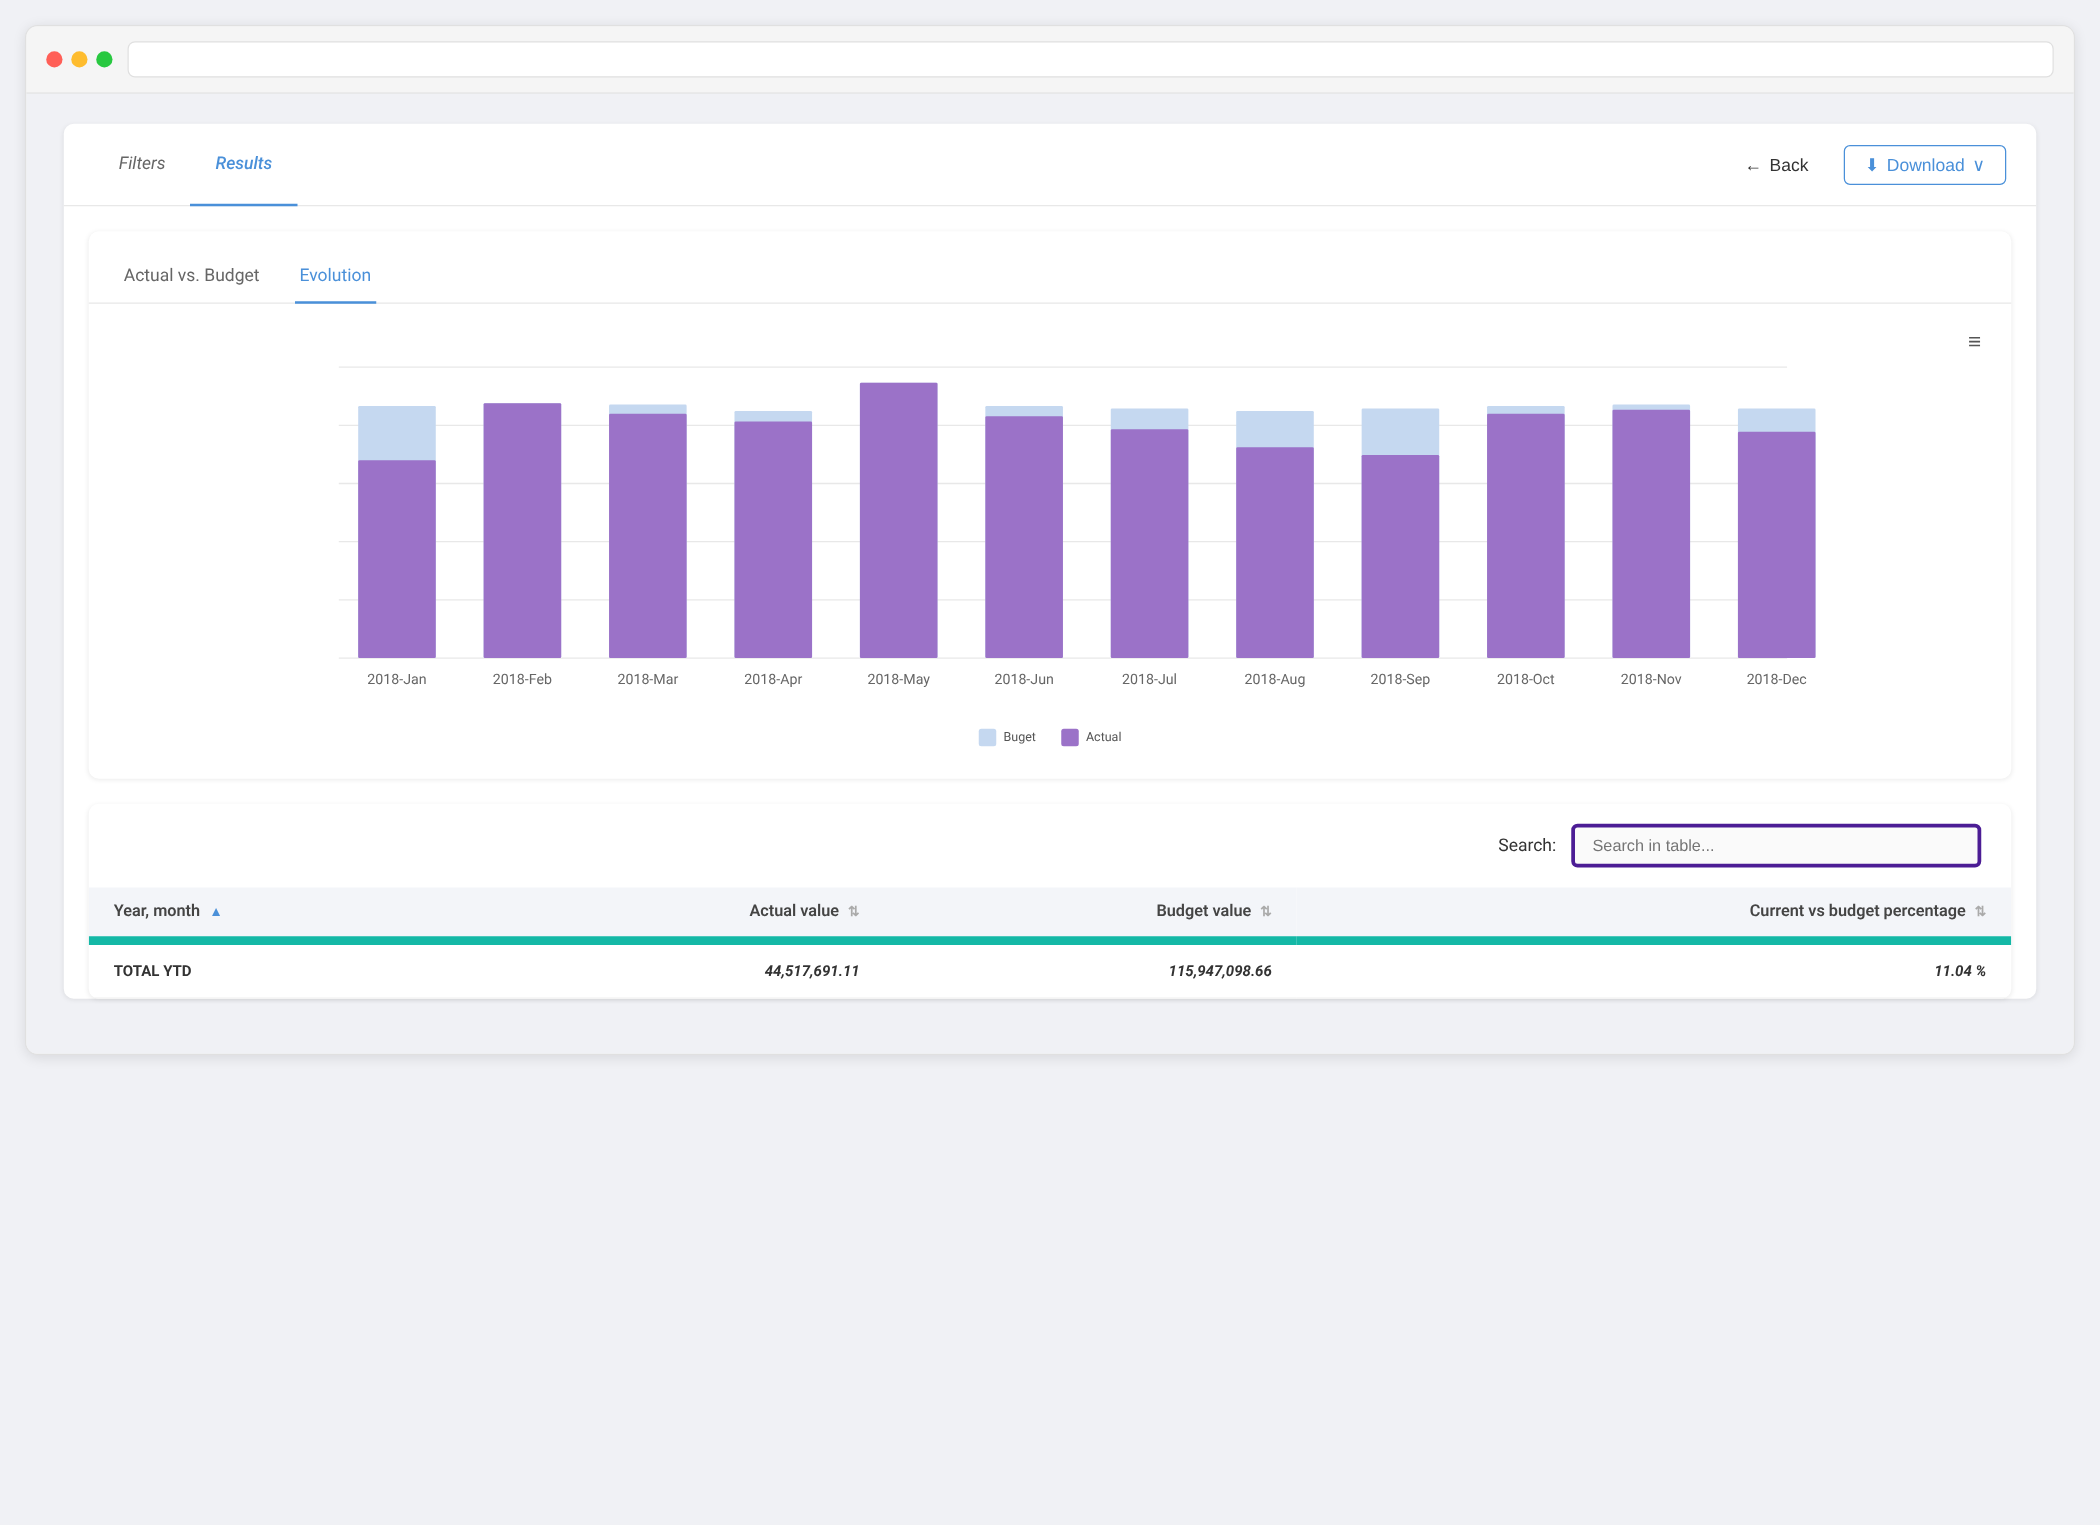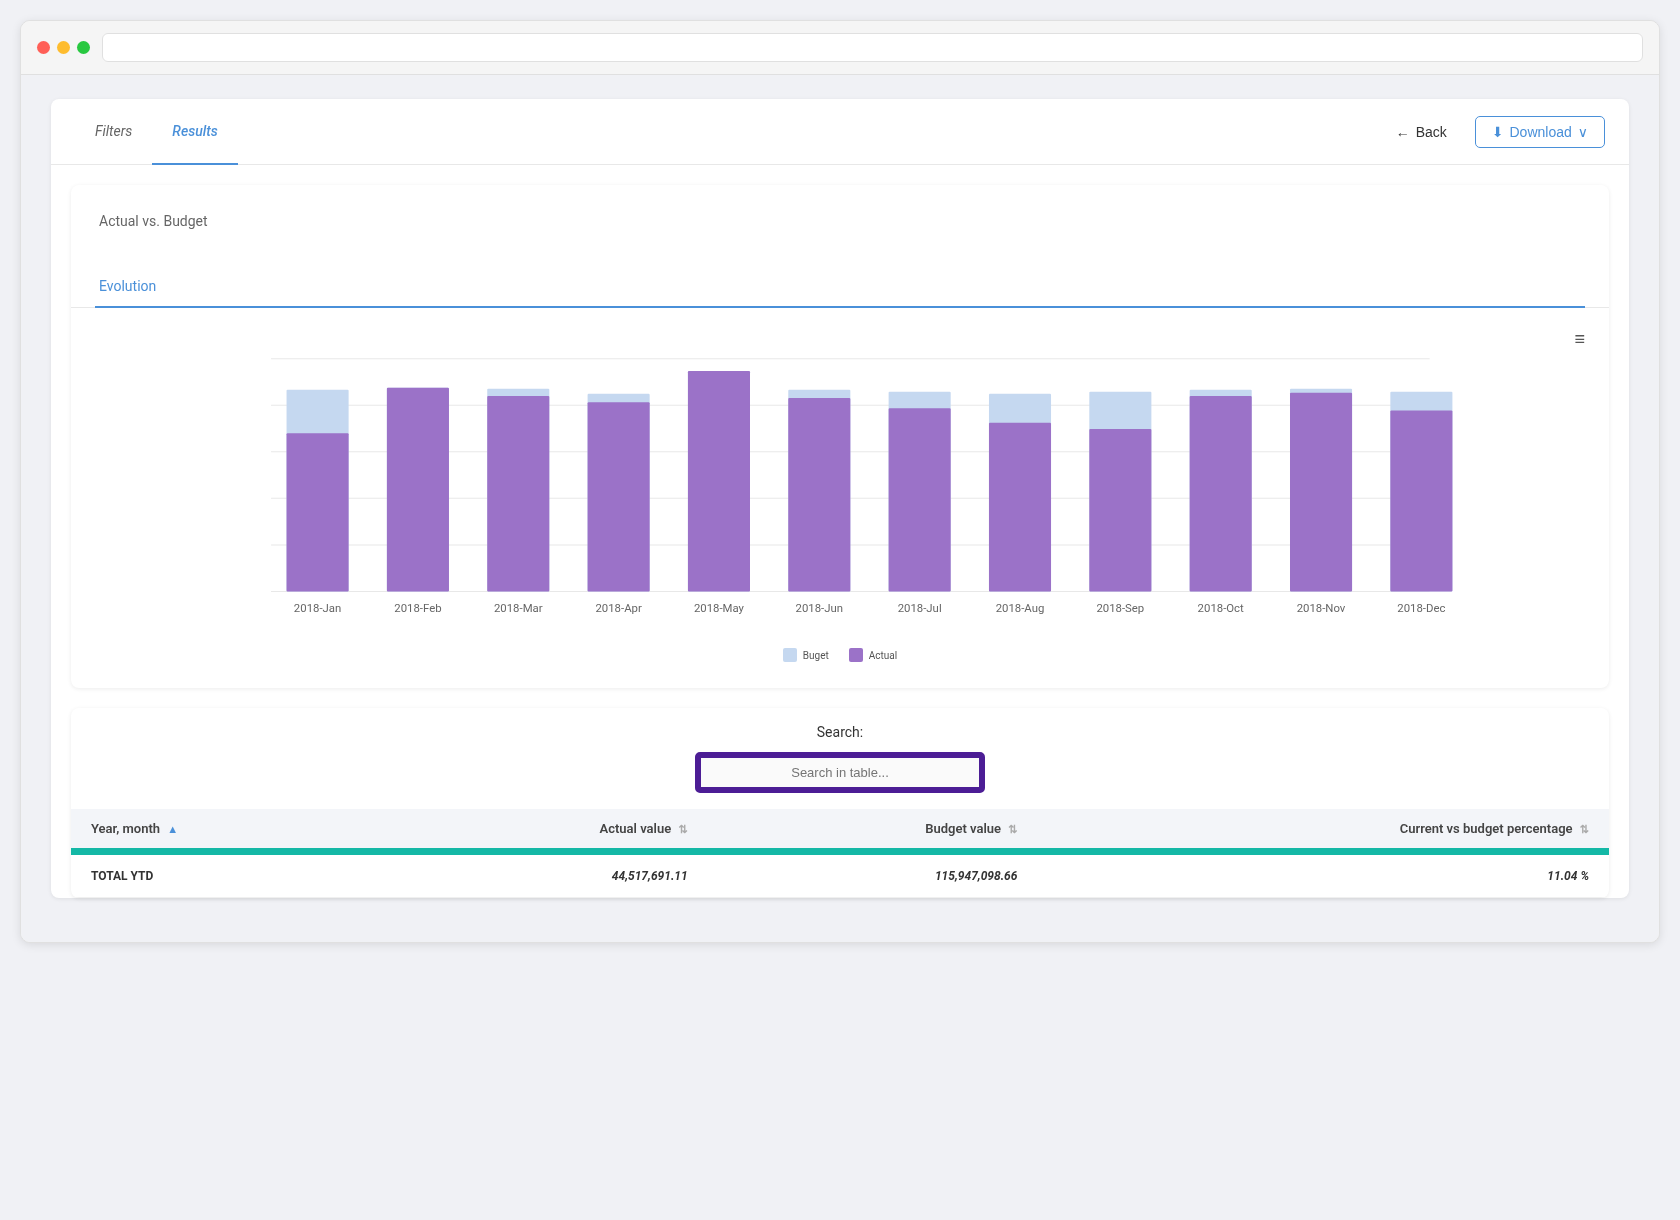--- a/index.html
+++ b/index.html
@@ -140,21 +140,20 @@
       box-shadow: 0 1px 4px rgba(0,0,0,0.08);
       margin: 20px;
       padding: 16px 0 0 0;
     }
 
     .chart-inner-tabs {
       display: flex;
       gap: 24px;
       padding: 0 24px 0 24px;
       border-bottom: 1px solid #e8e8e8;
-      flex-direction: column;
     }
 
     .chart-tab {
       padding: 12px 4px;
       font-size: 14px;
       color: #666;
       cursor: pointer;
       border-bottom: 2px solid transparent;
       margin-bottom: -1px;
     }
@@ -219,37 +218,35 @@
       box-shadow: 0 1px 4px rgba(0,0,0,0.08);
       overflow: hidden;
     }
 
     .table-search-row {
       display: flex;
       justify-content: flex-end;
       align-items: center;
       padding: 16px 24px;
       gap: 12px;
-      flex-direction: column;
     }
 
     .search-label {
       font-size: 14px;
       color: #333;
     }
 
     .search-input {
-      border: 6px solid #4c1d95;
+      border: 3px solid #4c1d95;
       border-radius: 5px;
       padding: 7px 14px;
       font-size: 13px;
       color: #999;
-      width: 290px;
+      width: 328px;
       background: #fafafa;
-      text-align: center;
     }
 
     .data-table {
       width: 100%;
       border-collapse: collapse;
     }
 
     .data-table th {
       background: #f3f5f9;
       padding: 12px 20px;

